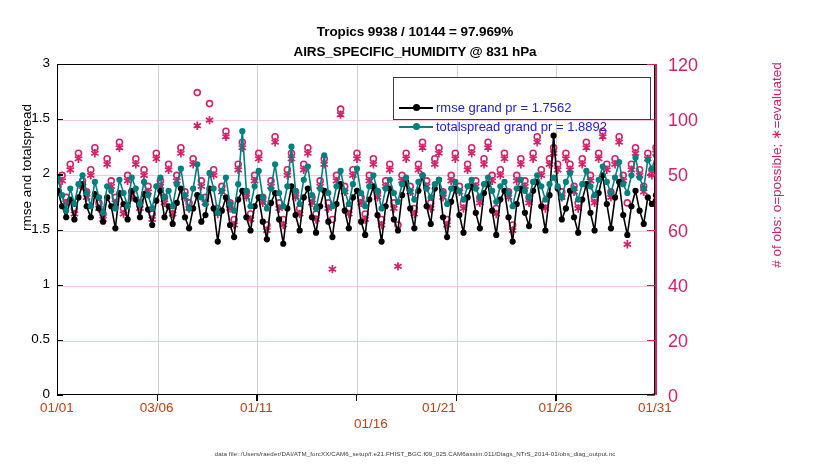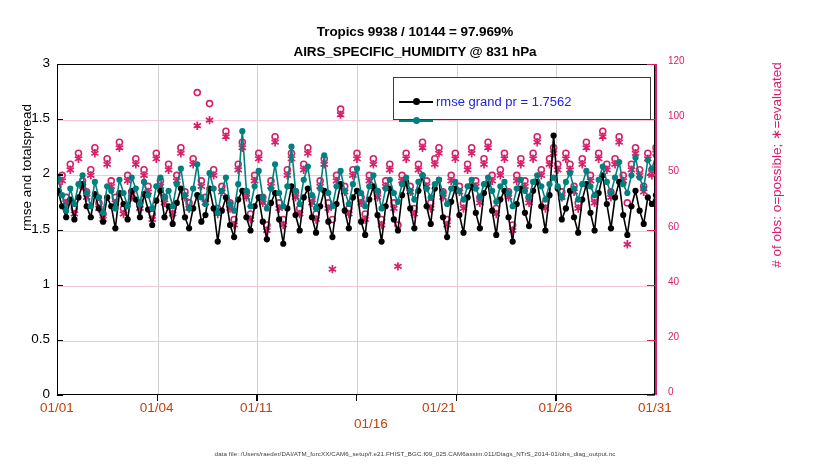--- a/index.html
+++ b/index.html
@@ -23,37 +23,37 @@
   .ylab-left{position:absolute;text-align:right;width:44px;left:6px;
              font-size:13.5px;color:#000;transform:translateY(-9px);}
   .tick-l{position:absolute;left:57px;width:6px;height:1.2px;background:#000;}
   .ytitle-left{position:absolute;left:-84px;top:160px;width:220px;
                transform:rotate(-90deg);text-align:center;
                font-size:13.5px;color:#000;}
 
   
   .raxis{position:absolute;left:655px;top:64px;width:1.6px;height:331px;background:#d6206a;}
   .ylab-right{position:absolute;left:668px;width:40px;text-align:left;
-              font-size:10px;color:#d6206a;transform:translateY(-9px);}
+              font-size:18px;color:#d6206a;transform:translateY(-9px);}
   .tick-r{position:absolute;left:647px;width:8px;height:1.2px;background:#d6206a;}
   .ytitle-right{position:absolute;left:611px;top:157px;width:330px;
                 transform:rotate(-90deg);text-align:center;
                 font-size:13.5px;color:#d6206a;white-space:nowrap;}
 
   
   .xlab{position:absolute;top:400px;width:70px;text-align:center;
         font-size:13.5px;color:#c2410c;}
   .tick-x{position:absolute;top:395px;width:1.2px;height:6px;background:#000;}
   .xtitle{position:absolute;left:0;top:427px;width:680px;text-align:center;
           font-size:13.5px;color:#000;}
 
   
   .legend{position:absolute;left:393px;top:77px;width:258px;height:43px;
           background:#ffffff;border:1px solid #3b3b3b;box-sizing:border-box;
-          padding:14px 5px 0 5px;}
+          padding:20px 5px 0 5px;}
   .leg-row{display:flex;align-items:center;height:19px;}
   .leg-mark{position:relative;width:34px;height:14px;flex:0 0 34px;margin-right:3px;}
   .leg-mark .ln{position:absolute;top:6px;left:0;width:34px;height:2.2px;}
   .leg-mark .dt{position:absolute;top:3.3px;left:13.5px;width:7.4px;height:7.4px;
                 border-radius:50%;}
   .leg-txt{font-size:13px;color:#2222dd;white-space:nowrap;}
 
   .footer{position:absolute;left:0;top:450px;width:830px;text-align:center;
           font-size:6.2px;color:#3a3a3a;letter-spacing:0.1px;}
 
@@ -719,21 +719,21 @@
       <div class="tick-r" style="top: 174.333px;"></div>
       <div class="ylab-right" style="top: 119.167px;">100</div>
       <div class="tick-r" style="top: 119.167px;"></div>
       <div class="ylab-right" style="top: 64px;">120</div>
       <div class="tick-r" style="top: 64px;"></div>
     </div>
   <div class="ytitle-right"># of obs: o=possible; ∗=evaluated</div>
 
   <div id="x-axis">
       <div class="xlab" style="left: 22px;">01/01</div>
-      <div class="xlab" style="left: 121.667px;">01/04</div>
+      <div class="xlab" style="left: 121.667px;">03/06</div>
       <div class="tick-x" style="left: 156.667px;"></div>
       <div class="xlab" style="left: 221.333px;">01/11</div>
       <div class="tick-x" style="left: 256.333px;"></div>
       <div class="xlab" style="left: 336px; margin-top: 16px;">01/16</div>
       <div class="tick-x" style="left: 356px;"></div>
       <div class="xlab" style="left: 404px;">01/21</div>
       <div class="tick-x" style="left: 455.667px;"></div>
       <div class="xlab" style="left: 520.333px;">01/26</div>
       <div class="tick-x" style="left: 555.333px;"></div>
       <div class="xlab" style="left: 620px;">01/31</div>
@@ -745,18 +745,19 @@
         <span class="ln" style="background:#000000"></span>
         <span class="dt" style="background:#000000"></span>
       </span>
       <span class="leg-txt">rmse grand pr = 1.7562</span>
     </div>
     <div class="leg-row">
       <span class="leg-mark">
         <span class="ln" style="background:#00807f"></span>
         <span class="dt" style="background:#00807f"></span>
       </span>
+      <span class="leg-txt">totalspread grand pr = 1.8892</span>
     </div>
   </div>
 
   <div class="footer">data file: /Users/raeder/DAI/ATM_forcXX/CAM6_setup/f.e21.FHIST_BGC.f09_025.CAM6assim.011/Diags_NTrS_2014-01/obs_diag_output.nc</div>
 
 </div>
 
 </body></html>

